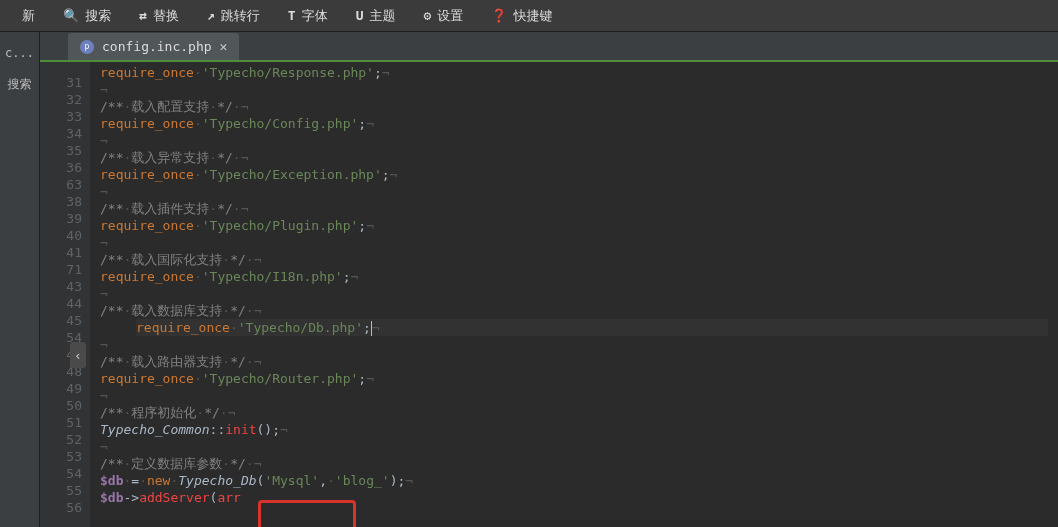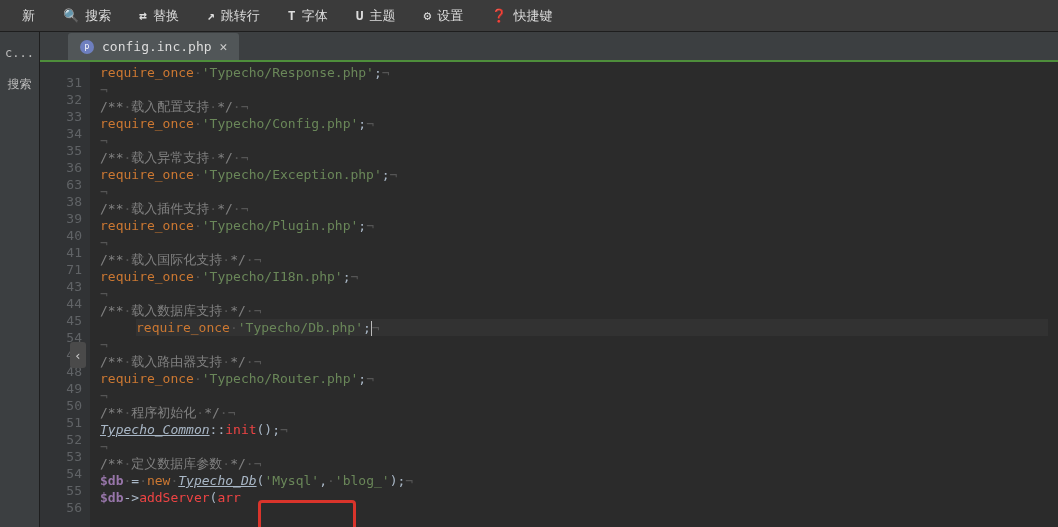--- a/index.html
+++ b/index.html
@@ -86,21 +86,21 @@
   line-height: 17px;
   font-size: 13px;
   white-space: pre;
   position: relative;
 }
 .line { height: 17px; position: relative; }
 .line.current { background: #323232; margin-left: 36px; }
 .kw { color: #cc7832; }
 .str { color: #6a8759; }
 .cmt { color: #808080; text-align: center; }
-.cls { color: #a9b7c6; font-style: italic; text-decoration: underline; }
+.cls { color: #a9b7c6; font-style: italic; }
 .fn { color: #ef4444; }
 .var { color: #9876aa; font-weight: bold; }
 .soft { color: #555; }
 .caret {
   display: inline-block; width: 1px; height: 15px;
   background: #bbb; vertical-align: middle;
 }
 .collapse-handle {
   position: absolute;
   left: 30px;

